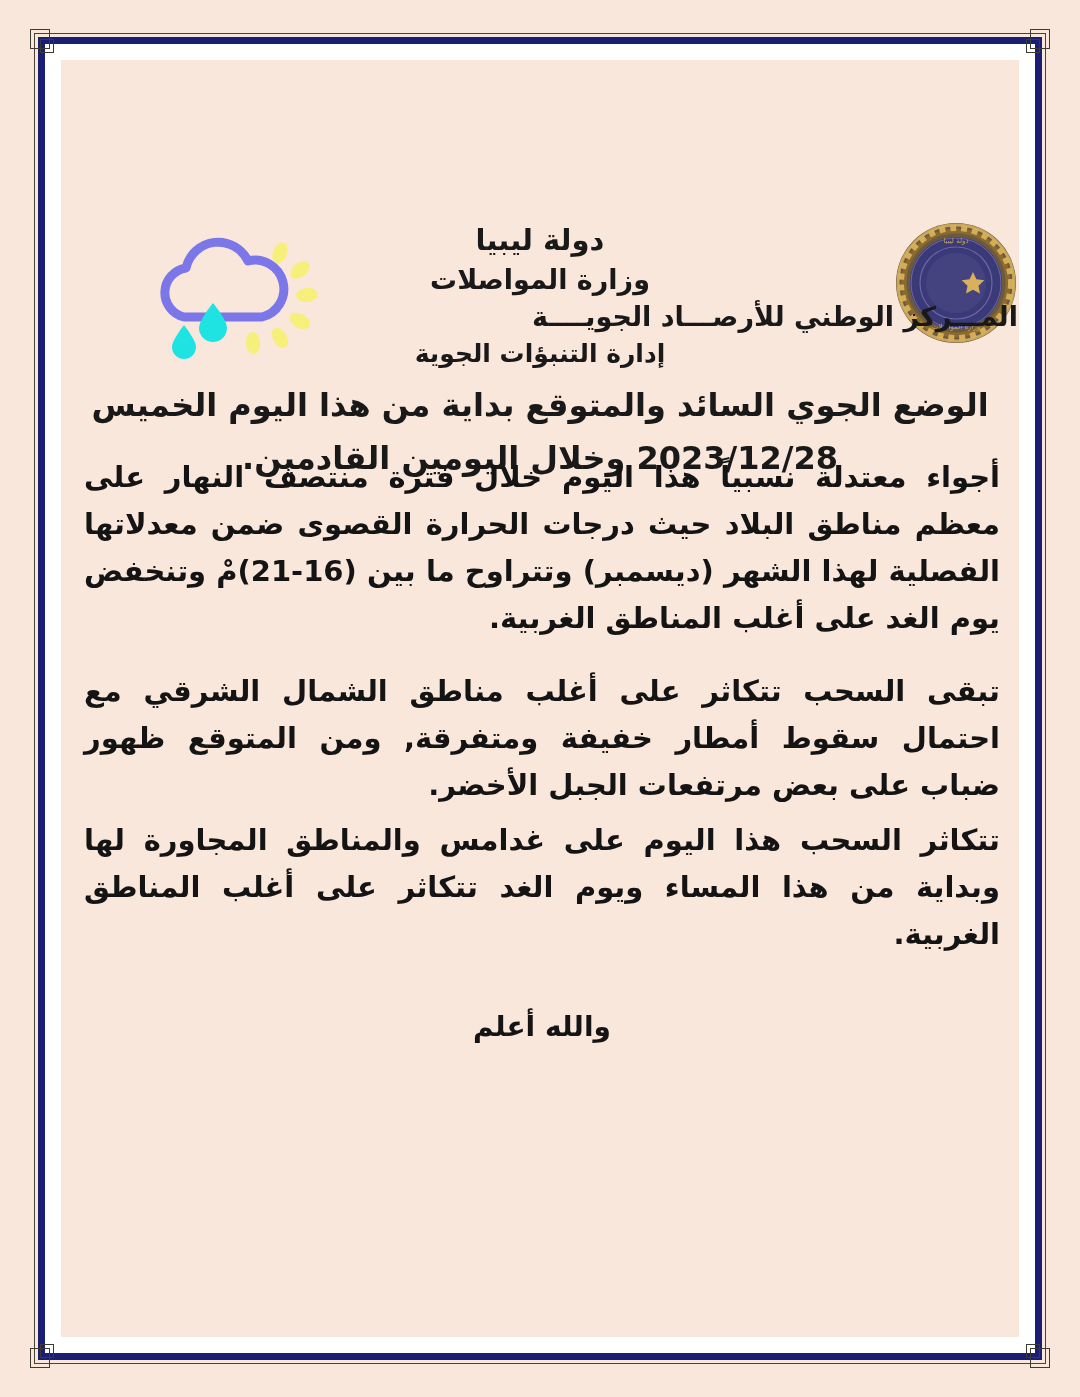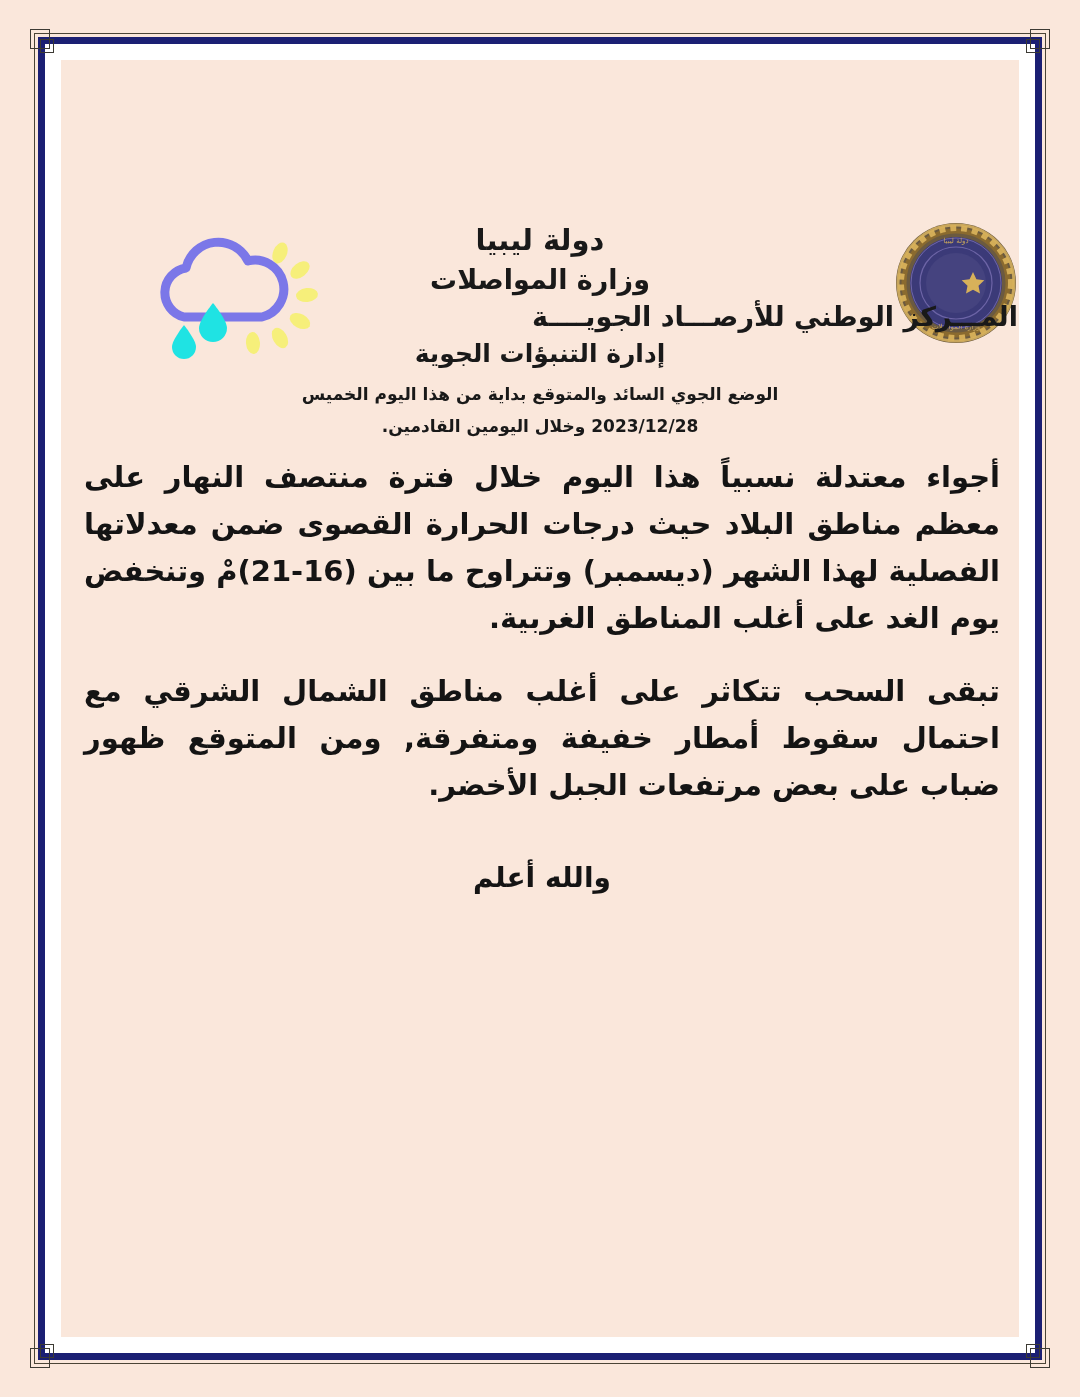--- a/index.html
+++ b/index.html
@@ -116,21 +116,21 @@
   .header .hline {
     font-family: "DejaVu Sans", "Liberation Sans", sans-serif;
     font-weight: bold;
     line-height: 1.40;
     letter-spacing: 0px;
   }
   .h-country   { font-size: 29px; }
   .h-ministry  { font-size: 27px; }
   .h-center    { font-size: 27px; text-align: right; }
   .h-dept      { font-size: 25px; }
-  .h-subject   { font-size: 17px; margin-top: 12px; line-height: 1.55; }
+  .h-subject   { font-size: 32px; margin-top: 12px; line-height: 1.55; }
 
   
   .body-text {
     position: absolute;
     left: 22px;
     top: 392px;
     width: 916px;
     color: #141414;
     font-family: "DejaVu Sans", "Liberation Sans", sans-serif;
     font-size: 29px;
@@ -224,17 +224,18 @@
       <div class="hline h-ministry">وزارة المواصلات</div>
       <div class="hline h-center">المـــركز الوطني للأرصـــاد الجويــــة</div>
       <div class="hline h-dept">إدارة التنبؤات الجوية</div>
       <div class="hline h-subject">الوضع الجوي السائد والمتوقع بداية من هذا اليوم الخميس</div>
       <div class="hline h-subject" style="margin-top:8px">2023/12/28 وخلال اليومين القادمين.</div>
     </div>
 
     <div class="body-text">
       <p>أجواء معتدلة نسبياً هذا اليوم خلال فترة منتصف النهار على معظم مناطق البلاد حيث درجات الحرارة القصوى ضمن معدلاتها الفصلية لهذا الشهر (ديسمبر) وتتراوح ما بين (16-21)مْ وتنخفض يوم الغد على أغلب المناطق الغربية.</p>
       <p class="tight">تبقى السحب تتكاثر على أغلب مناطق الشمال الشرقي مع احتمال سقوط أمطار خفيفة ومتفرقة, ومن المتوقع ظهور ضباب على بعض مرتفعات الجبل الأخضر.</p>
+      <p>تتكاثر السحب هذا اليوم على غدامس والمناطق المجاورة لها وبداية من هذا المساء ويوم الغد تتكاثر على أغلب المناطق الغربية.</p>
       <p class="last-center">والله أعلم</p>
     </div>
 
   </div>
 </div>
 
 </body></html>

